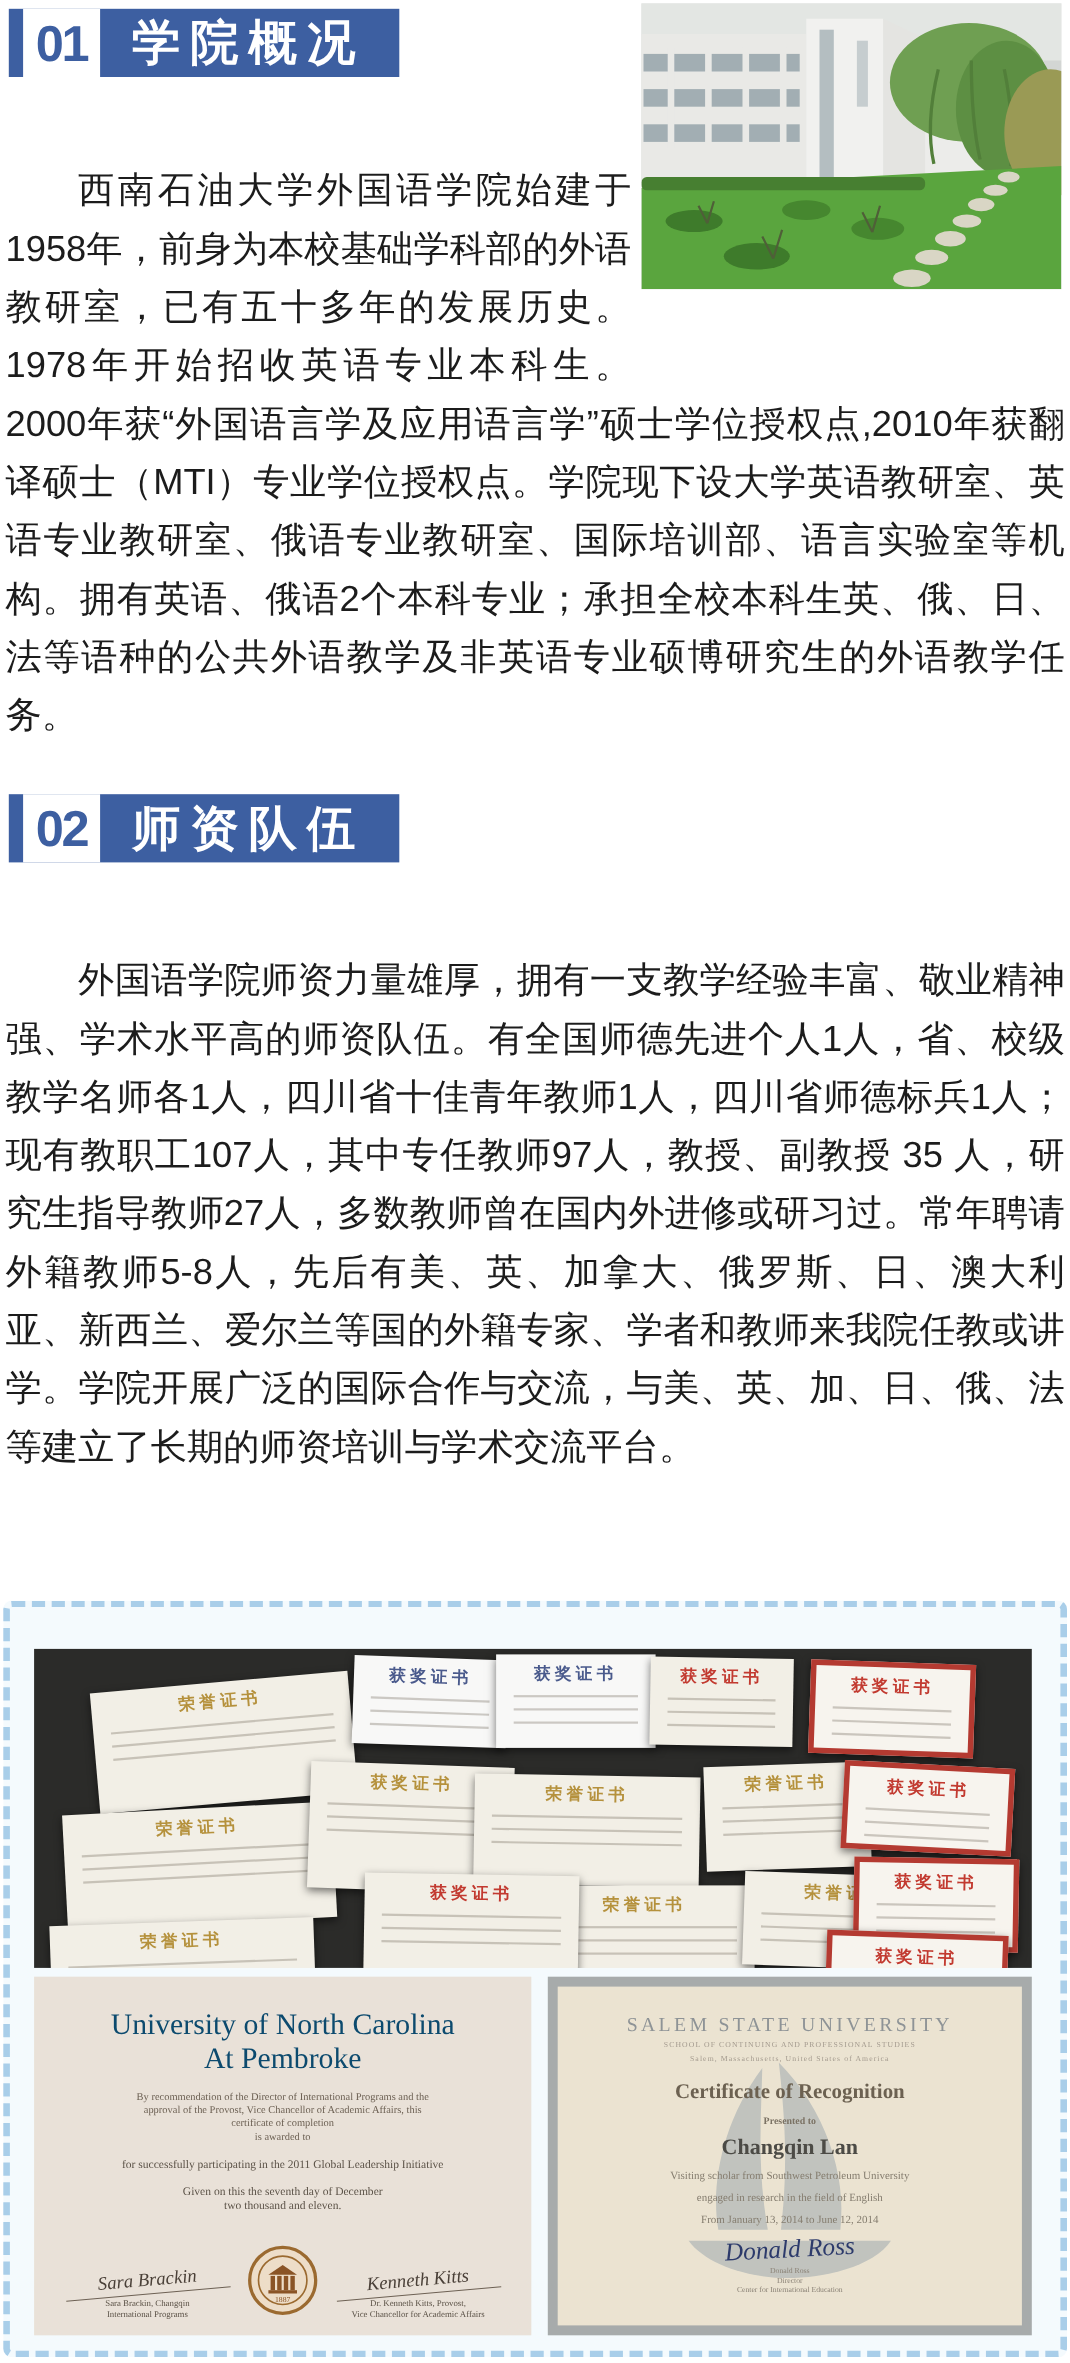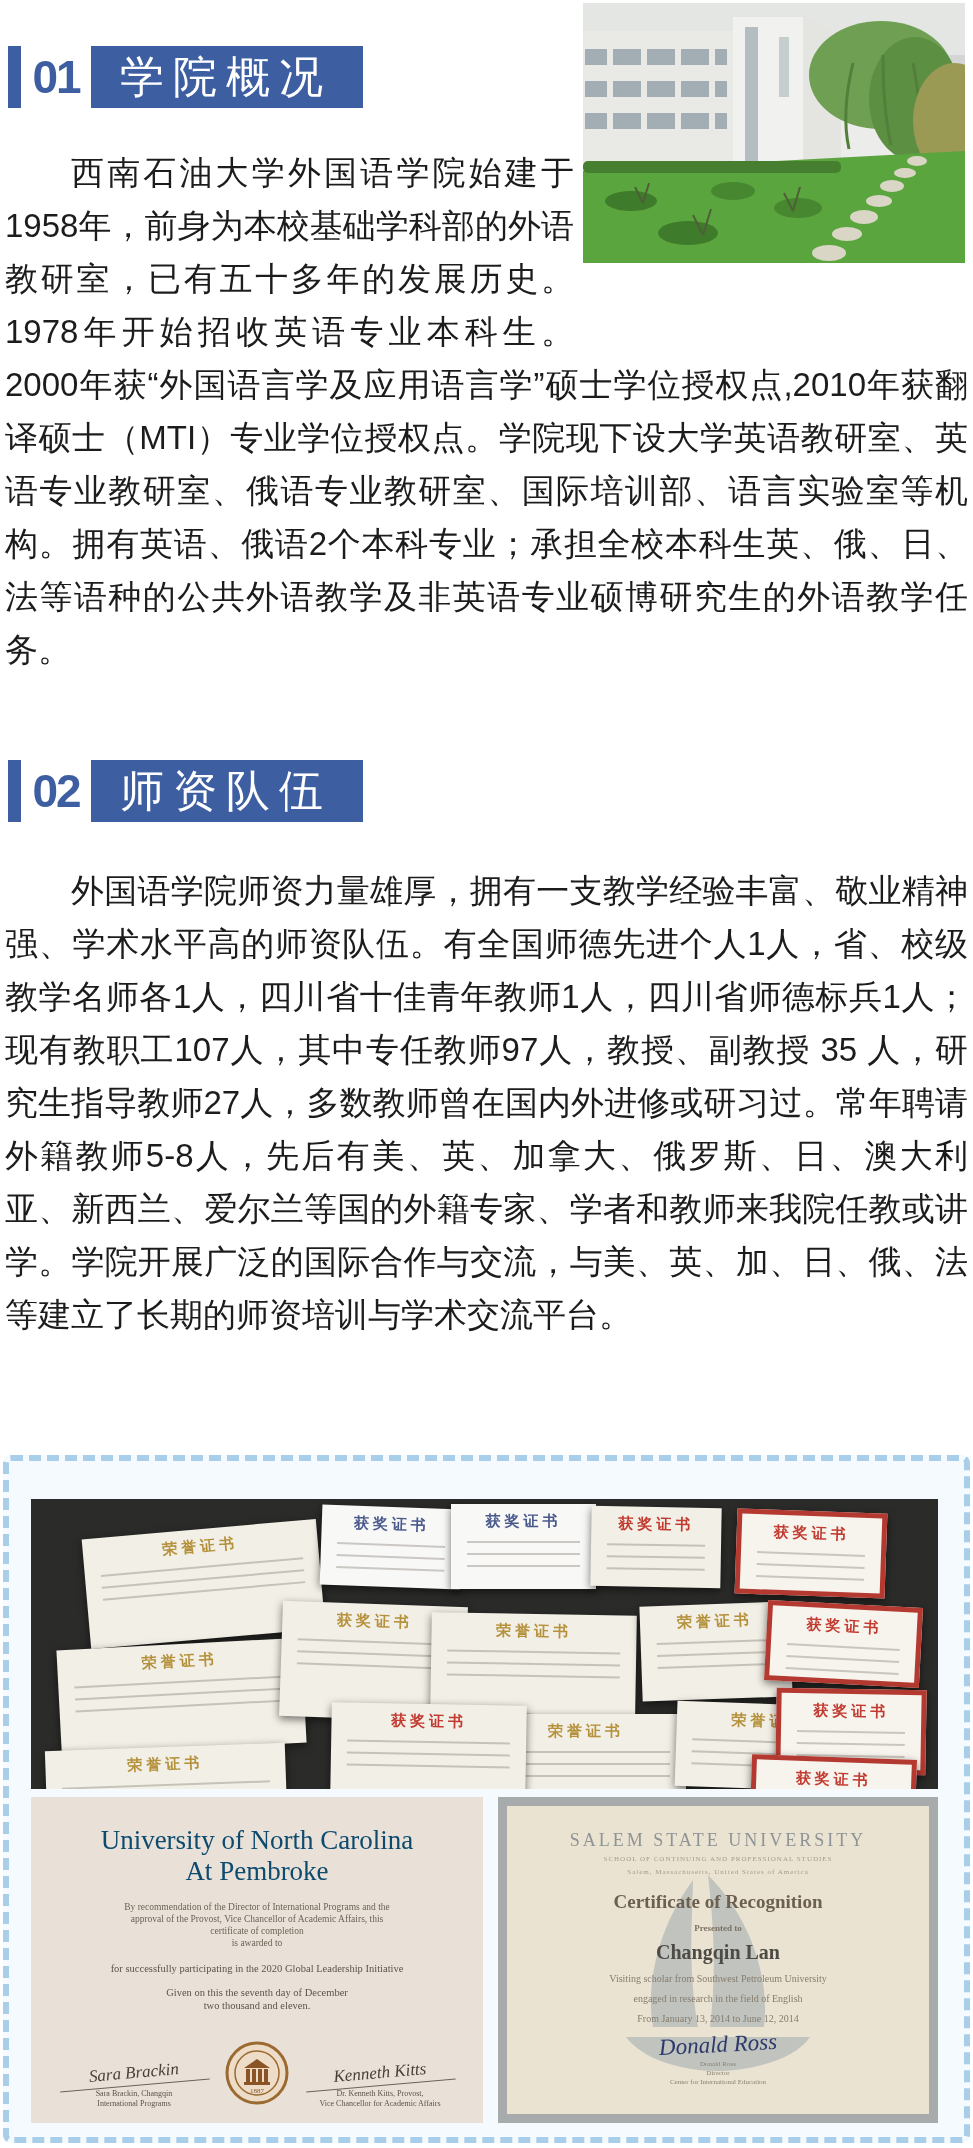--- a/index.html
+++ b/index.html
@@ -1,25 +1,25 @@
 <!DOCTYPE html>
 <html><head>
 <meta charset="utf-8">
 <style>
   html,body{margin:0;padding:0;background:#fff;}
   .page{position:relative;width:973px;height:2148px;background:#fff;overflow:hidden;
         font-family:"Liberation Sans","DejaVu Sans",sans-serif;}
 
   
-  .band{position:absolute;left:8px;display:flex;align-items:flex-end;height:100px;}
+  .band{position:absolute;left:8px;display:flex;align-items:flex-start;height:100px;}
   .band-blue{width:355px;background:#3d5fa1;display:flex;align-items:center;}
   .numbox{width:70px;height:62px;background:#ffffff;margin-left:13px;display:flex;
           align-items:center;justify-content:center;font-weight:bold;font-size:46px;
           color:#3d5fa1;letter-spacing:-2px;}
-  .btitle{flex:1;text-align:center;color:#ffffff;font-size:44px;font-weight:normal;
+  .btitle{flex:1;text-align:center;color:#ffffff;font-size:44px;font-weight:bold;
           letter-spacing:9px;padding-right:2px;}
   .obar{width:17px;background:#ef9350;margin-left:2px;}
   #band1{top:8px;} #band2{top:722px;}
 
   
   .para{position:absolute;left:5px;width:963px;margin:0;font-size:33px;line-height:53px;
         color:#1c1c1c;text-align:justify;text-indent:2em;}
   #p1{top:146px;} #p2{top:864px;}
   .wrap-spacer{float:right;width:394px;height:162px;}
 
@@ -240,21 +240,21 @@
       <div class="unc-title">
         <div>University of North Carolina</div>
         <div>At Pembroke</div>
       </div>
       <div class="unc-body">
         <div>By recommendation of the Director of International Programs and the</div>
         <div>approval of the Provost, Vice Chancellor of Academic Affairs, this</div>
         <div>certificate of completion</div>
         <div>is awarded to</div>
       </div>
-      <div class="unc-for">for successfully participating in the 2020 Global Leadership Initiative</div>
+      <div class="unc-for">for successfully participating in the 2011 Global Leadership Initiative</div>
       <div class="unc-given">
         <div>Given on this the seventh day of December</div>
         <div>two thousand and eleven.</div>
       </div>
       <div class="unc-sigs">
         <div class="sigcol">
           <div class="sig-script">Sara Brackin</div>
           <div class="sig-print">
             <div>Sara Brackin, Changqin</div>
             <div>International Programs</div>

